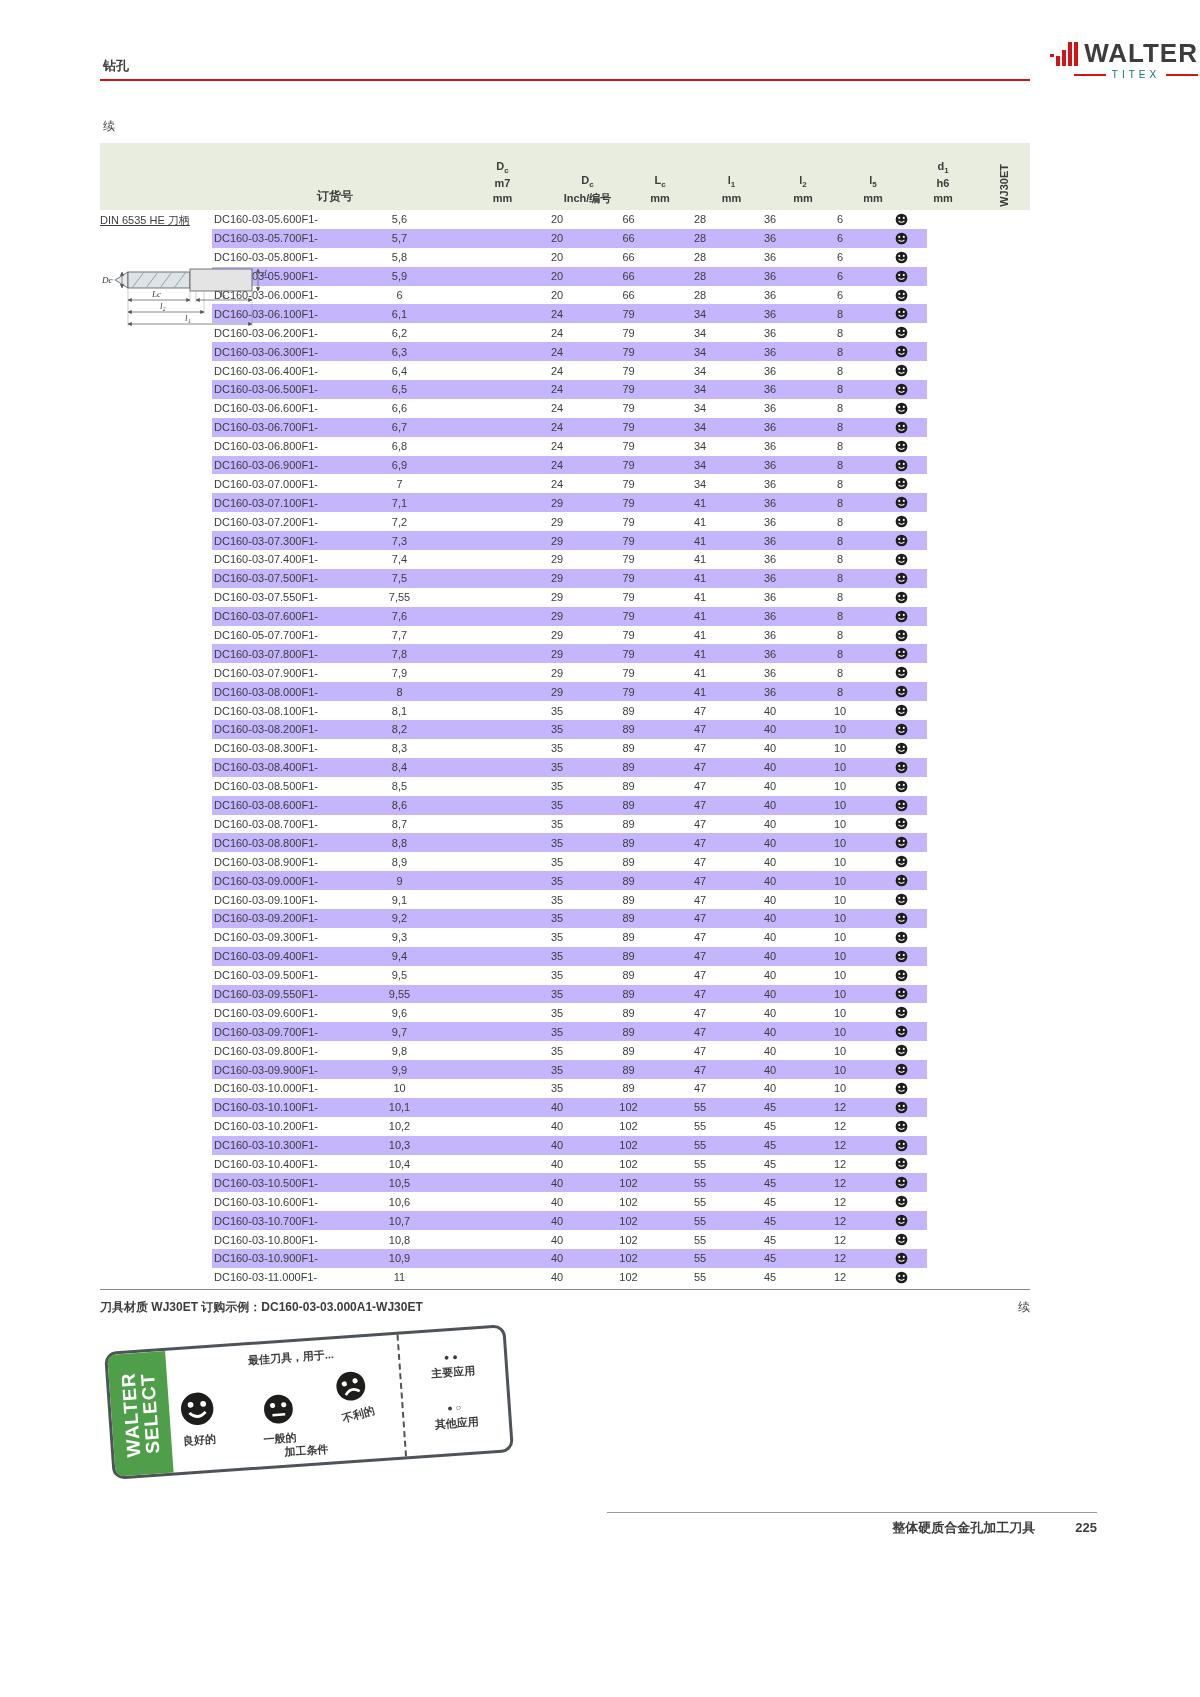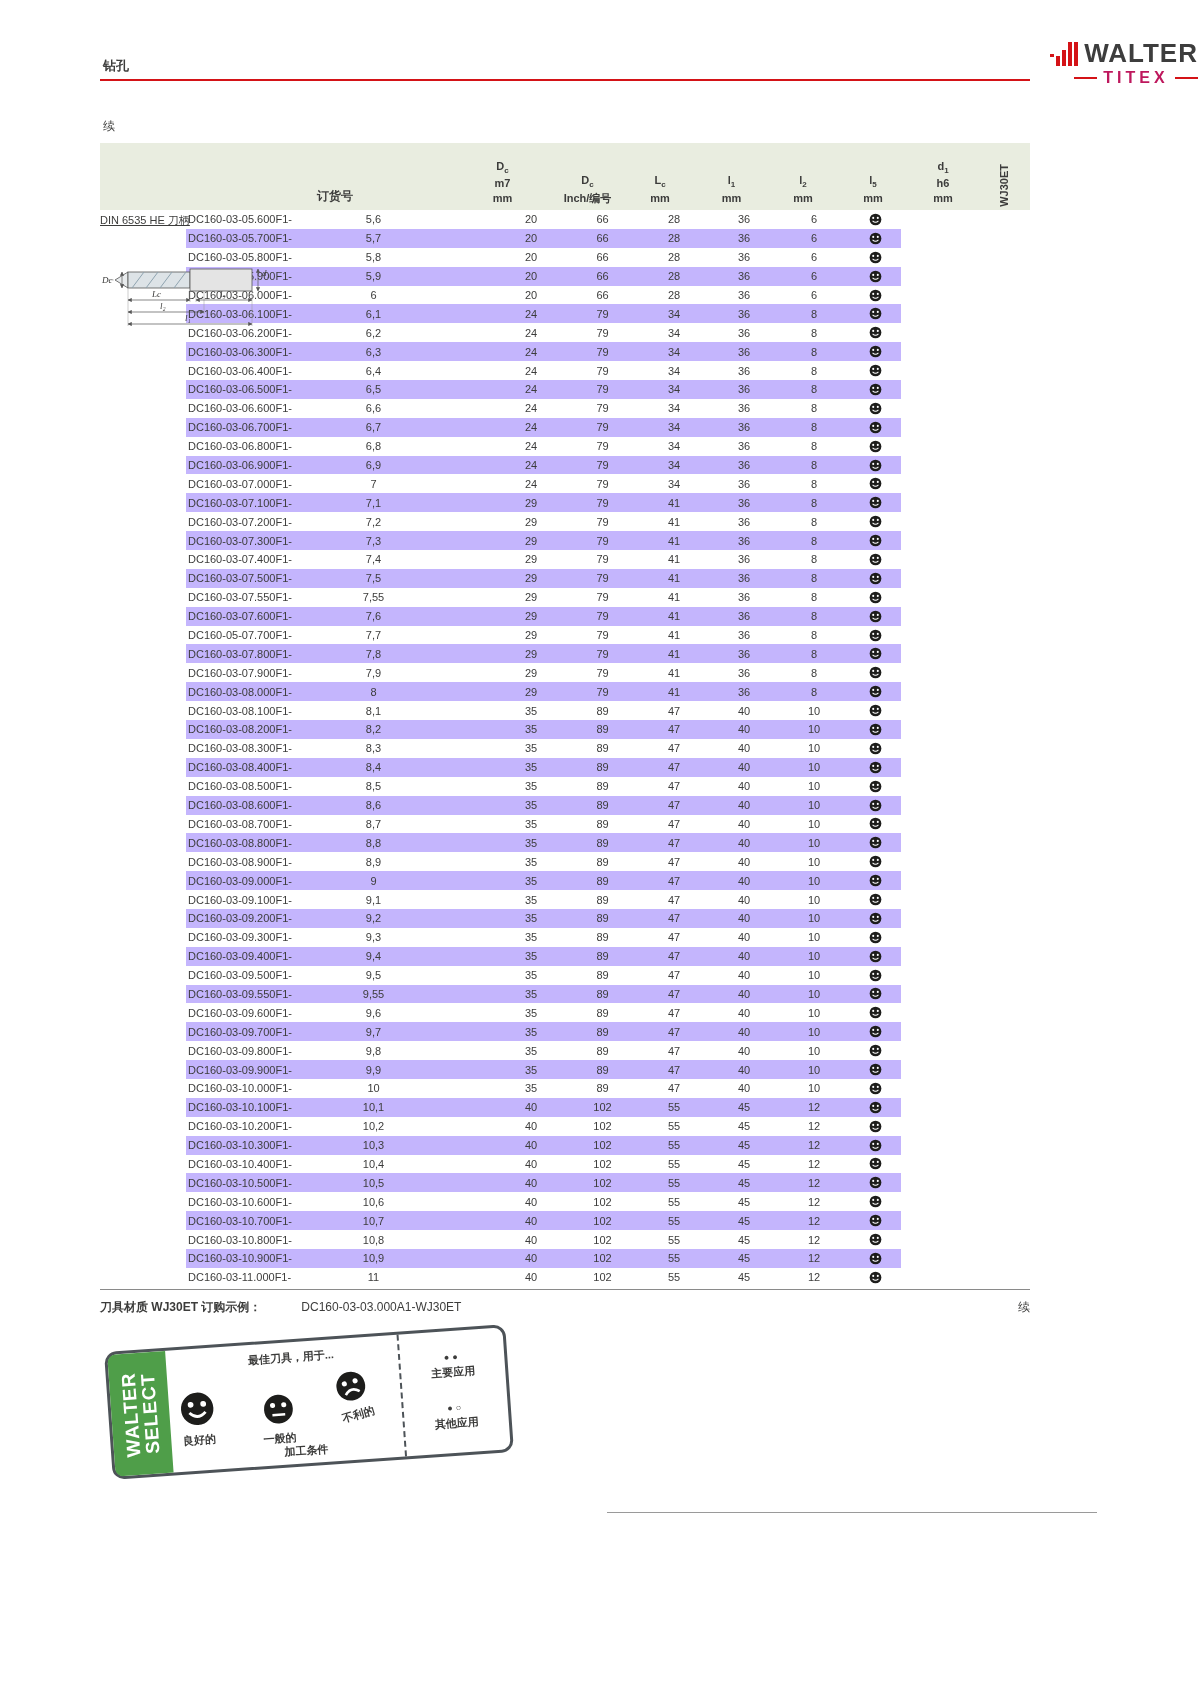--- a/index.html
+++ b/index.html
@@ -14,51 +14,51 @@
 
   .logo { position:absolute; left:1036px; top:40px; width:162px; }
   .logo-top { display:flex; align-items:flex-end; gap:6px; justify-content:flex-end; }
   .logo-bars { display:inline-flex; align-items:flex-end; gap:2px; }
   .logo-bars .b { background:#d41317; width:4px; display:inline-block; }
   .b1 { width:9px; height:3px; margin-bottom:9px; }
   .b2 { height:10px; } .b3 { height:16px; } .b4 { height:24px; } .b5 { height:24px; width:5px; }
   .logo-word { font-size:26px; font-weight:bold; color:#3d3d3d; letter-spacing:1px; line-height:1; }
   .logo-sub { margin-top:3px; display:flex; align-items:center; gap:6px; margin-left:38px; }
   .logo-sub .subline { flex:1; height:2px; background:#d41317; }
-  .logo-titex { color:#be185d; font-size:16px; letter-spacing:4px; font-weight:bold; }
+  .logo-titex { color:#0f766e; font-size:10px; letter-spacing:4px; font-weight:normal; }
 
   
   .twrap { position:absolute; left:100px; top:143px; width:930px; }
   .thead { height:67px; background:#e9ede0; position:relative; }
   .gridcols { display:grid; grid-template-columns:140px 95px 75px 70px 73px 70px 70px 70px 52px; }
   .hgrid { position:absolute; left:215px; top:0; width:715px; height:100%; align-items:end; }
   .hcell { padding-bottom:5px; text-align:center; font-size:11px; font-weight:bold; line-height:1.3; }
   .hcell.order { text-align:left; font-size:12px; padding-left:2px; }
   .hcell sub { font-size:8px; }
   .hcell.grade { height:100%; display:flex; align-items:flex-end; justify-content:center; padding-bottom:3px; }
   .hcell.grade .vert { writing-mode:vertical-rl; transform:rotate(180deg); font-size:11px; font-weight:bold; }
 
   .trows { width:930px; }
-  .trow { margin-left:86px; width:715px; height:18.9px; align-items:center; font-size:11px; }
+  .trow { margin-left:112px; width:715px; height:18.9px; align-items:center; font-size:11px; }
   .trow.alt { background:#c4b5fd; }
   .cell { text-align:center; white-space:nowrap; }
   .cell.c0 { text-align:left; padding-left:2px; }
   .face { width:13px; height:13px; display:block; margin:0 auto; }
 
   .bottom-rule { position:absolute; left:100px; top:1289px; width:930px; height:1px; background:#8a8a8a; }
 
   
   .leftcol { position:absolute; left:0; top:70px; width:212px; }
   .shank-label { font-size:11px; margin-bottom:6px;text-decoration:underline; }
   .draw svg text { font-family:"Liberation Serif", serif; font-style:italic; font-size:9px; fill:#3c3c3b; }
 
   
   .note { position:absolute; left:100px; top:1299px; width:930px; display:flex; justify-content:space-between; font-size:12px; }
   .note .prefix { font-weight:bold; }
-  .note .code { font-weight:normal;margin-left:40px; }
+  .note .code { font-weight:bold; }
 
   
   .stamp { position:absolute; left:108px; top:1338px; width:402px; height:128px;
            border:3px solid #4d5358; border-radius:12px; transform:rotate(-4deg);
            display:flex; background:#fff; }
   .stamp-band { width:58px; background:#4f9e49; border-radius:8px 0 0 8px;
                 display:flex; align-items:center; justify-content:center; }
   .stamp-band .vert { writing-mode:vertical-rl; transform:rotate(180deg); color:#fff;
                       font-weight:bold; font-size:19px; letter-spacing:1px; line-height:1.02;
                       white-space:pre; text-align:center; }
@@ -1277,14 +1277,18 @@
         <div class="app-label">主要应用</div>
       </div>
       <div class="app">
         <div class="dots">●○</div>
         <div class="app-label">其他应用</div>
       </div>
     </div>
   </div>
 
   <div class="foot-rule"></div>
+  <div class="footer">
+    <span>整体硬质合金孔加工刀具</span>
+    <span>225</span>
+  </div>
 
 </div>
 
 </body></html>

